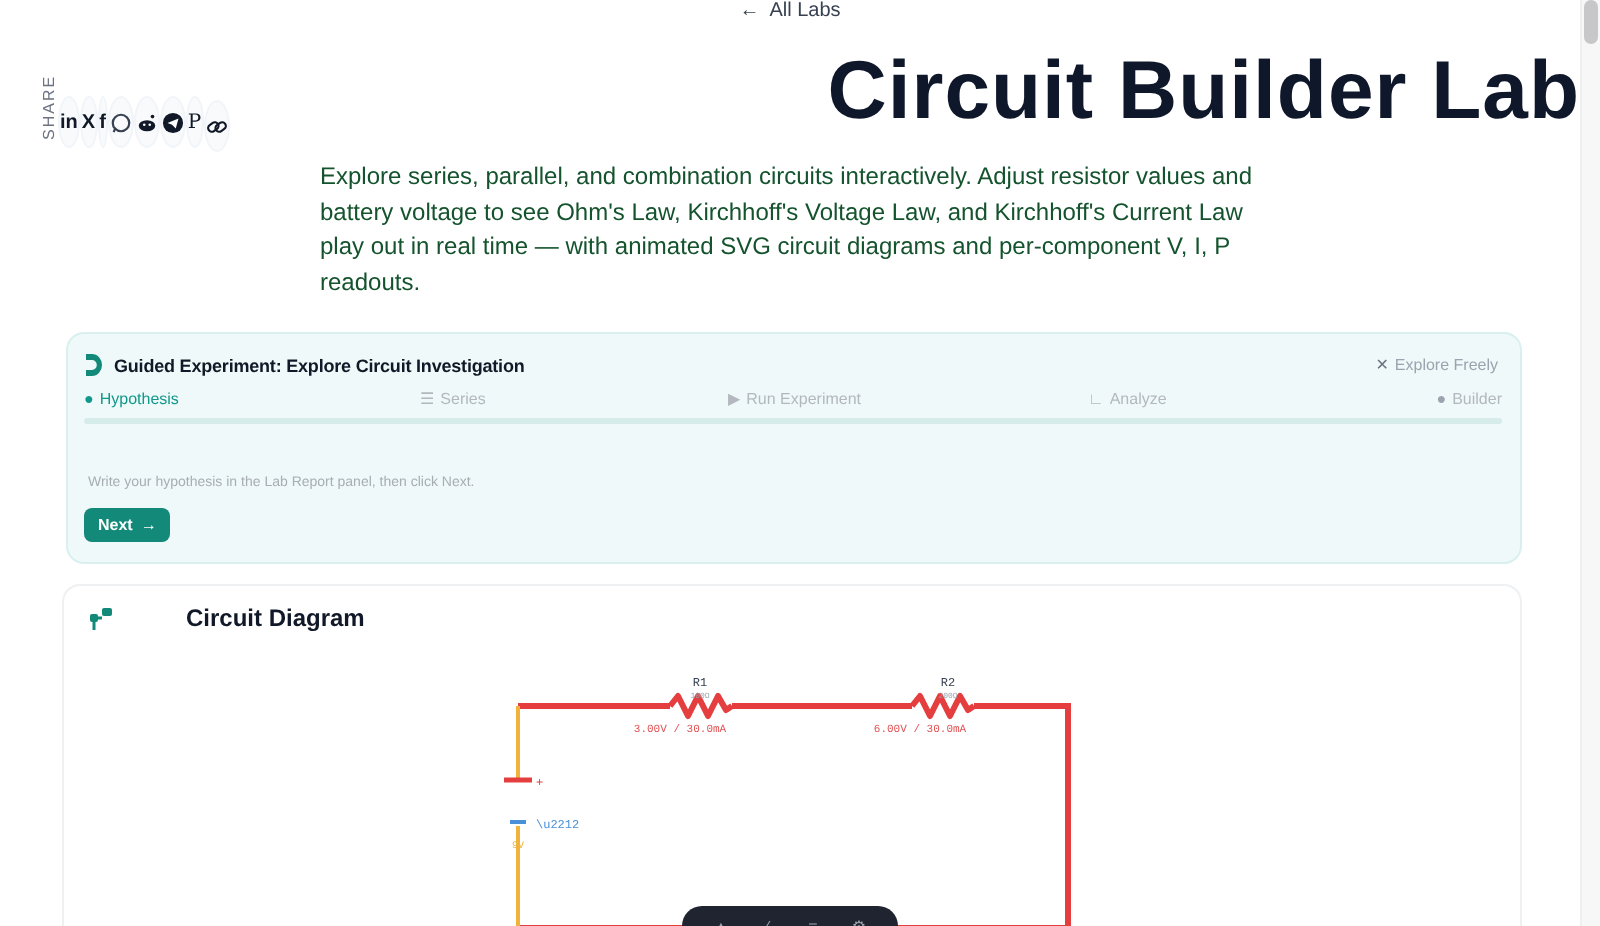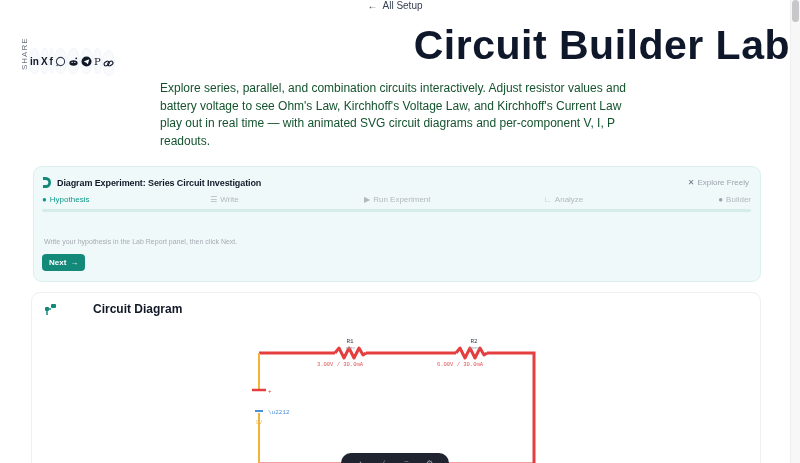--- a/index.html
+++ b/index.html
@@ -48,21 +48,21 @@
   .toolbar { position: absolute; left: 341px; top: 453px; width: 108px; height: 20px; background: #1f2430; border-radius: 10px 10px 0 0; display: flex; justify-content: space-around; align-items: center; padding: 0 8px; }
   .toolbar .tb-ic { width: 9px; height: 9px; color: #9ca3af; font-size: 8px; line-height: 9px; text-align: center; cursor: pointer; }
 </style>
 </head>
 <body>
 
 <div class="scrollbar-track">
     <div class="scrollbar-thumb"></div>
   </div>
 
-<div class="back-link"><span class="arr">←</span><span>All Setup</span></div>
+<div class="back-link"><span class="arr">←</span><span>All Labs</span></div>
 
 <h1 class="page-title">Circuit Builder Lab</h1>
 <p class="intro">Explore series, parallel, and combination circuits interactively. Adjust resistor values and battery voltage to see Ohm's Law, Kirchhoff's Voltage Law, and Kirchhoff's Current Law play out in real time — with animated SVG circuit diagrams and per-component V, I, P readouts.</p>
 
 <div class="share-rail">
   <div class="share-label">SHARE</div>
   <div class="share-btn">
       <span>in</span>
     </div>
   <div class="share-btn">
@@ -100,27 +100,27 @@
         <rect x="5" y="4" width="6" height="4" rx="2" fill="none" stroke="#111827" stroke-width="1.2" transform="rotate(-35 8 6)"></rect>
       </svg>
     </div>
 </div>
 
 <section class="guided">
   <div class="guided-head">
     <svg class="logo" viewBox="0 0 10 11">
         <path d="M1 0 H4 A5 5.5 0 0 1 4 11 H1 V8 H4 A2.4 2.5 0 0 0 4 3 H1 Z" fill="#138a79"></path>
       </svg>
-    <span class="guided-title">Diagram Experiment: Series Circuit Investigation</span>
+    <span class="guided-title">Guided Experiment: Explore Circuit Investigation</span>
   </div>
   <div class="explore-freely"><span class="x">✕</span><span>Explore Freely</span></div>
 
   <div class="steps">
     <div class="step active" style="left:0;"><span class="ic">●</span><span>Hypothesis</span></div>
-    <div class="step" style="left:168px;"><span class="ic">☰</span><span>Write</span></div>
+    <div class="step" style="left:168px;"><span class="ic">☰</span><span>Series</span></div>
     <div class="step" style="left:322px;"><span class="ic">▶</span><span>Run Experiment</span></div>
     <div class="step" style="left:502px;"><span class="ic">∟</span><span>Analyze</span></div>
     <div class="step" style="right:0;"><span class="ic" style="color:#9ca3af;">●</span><span>Builder</span></div>
   </div>
   <div class="progress"></div>
 
   <p class="hint">Write your hypothesis in the Lab Report panel, then click Next.</p>
   <div class="next-btn">
       <span>Next</span>
       <span class="arr">→</span>

